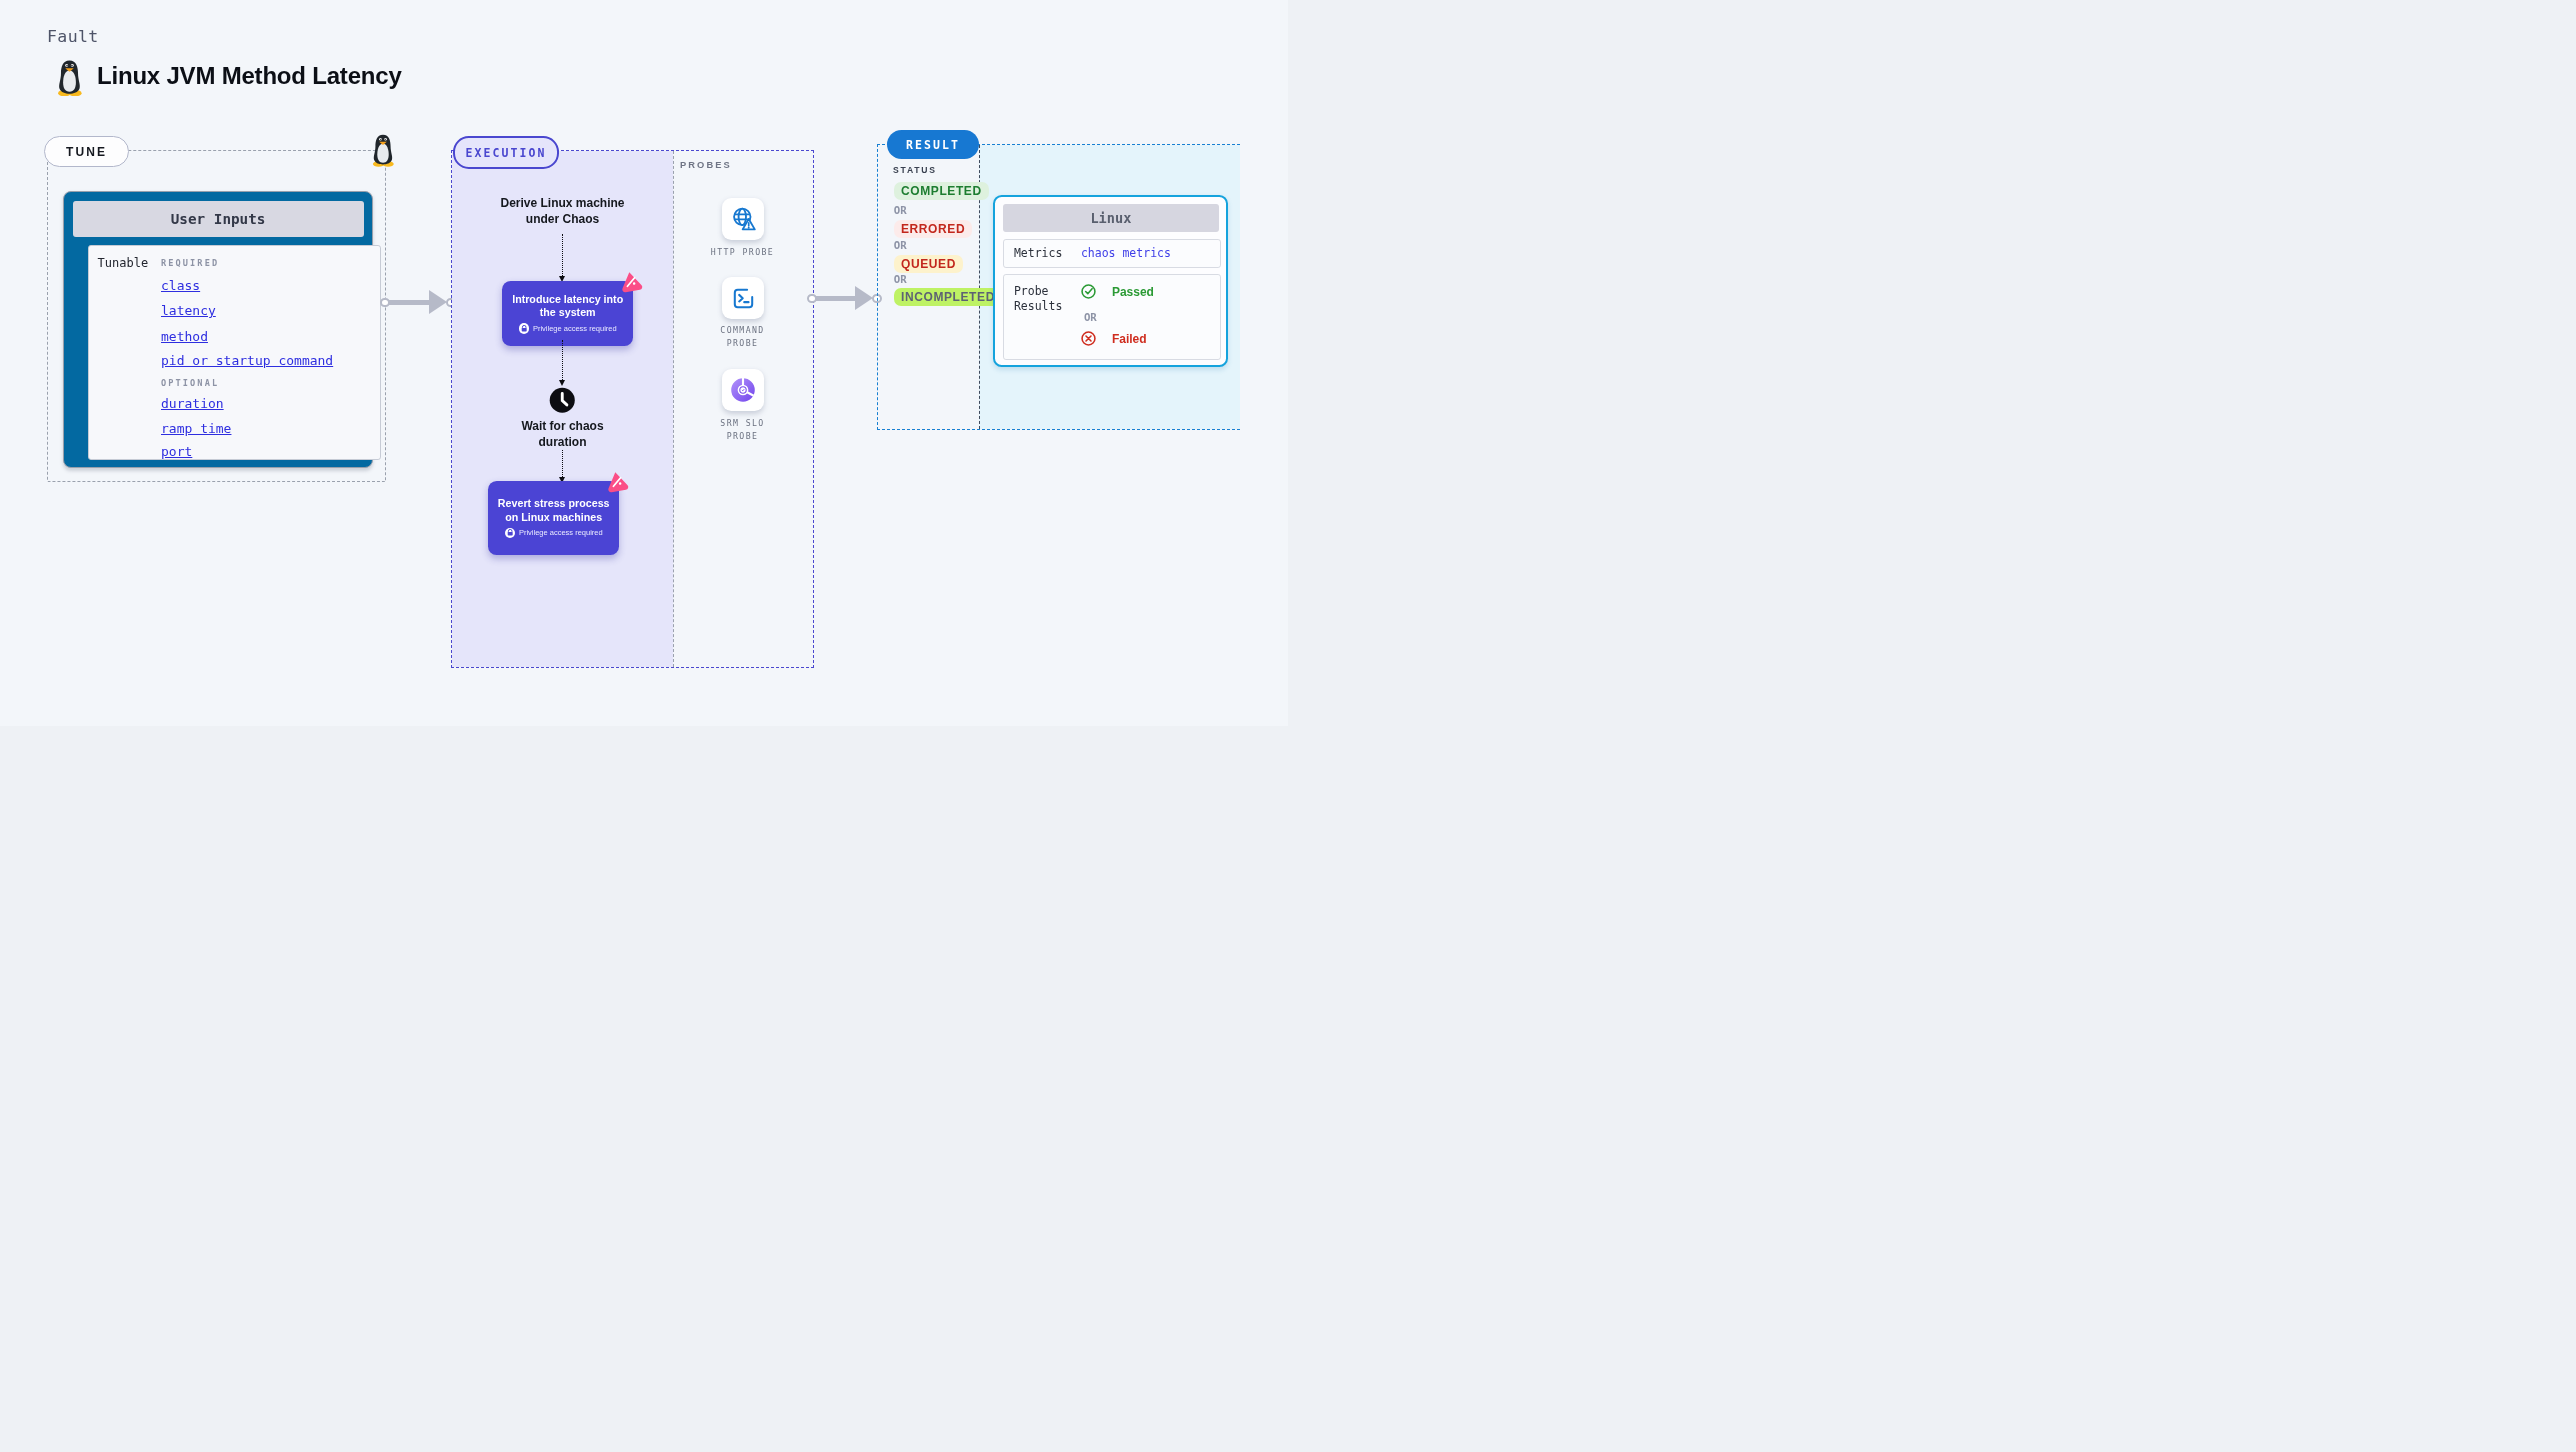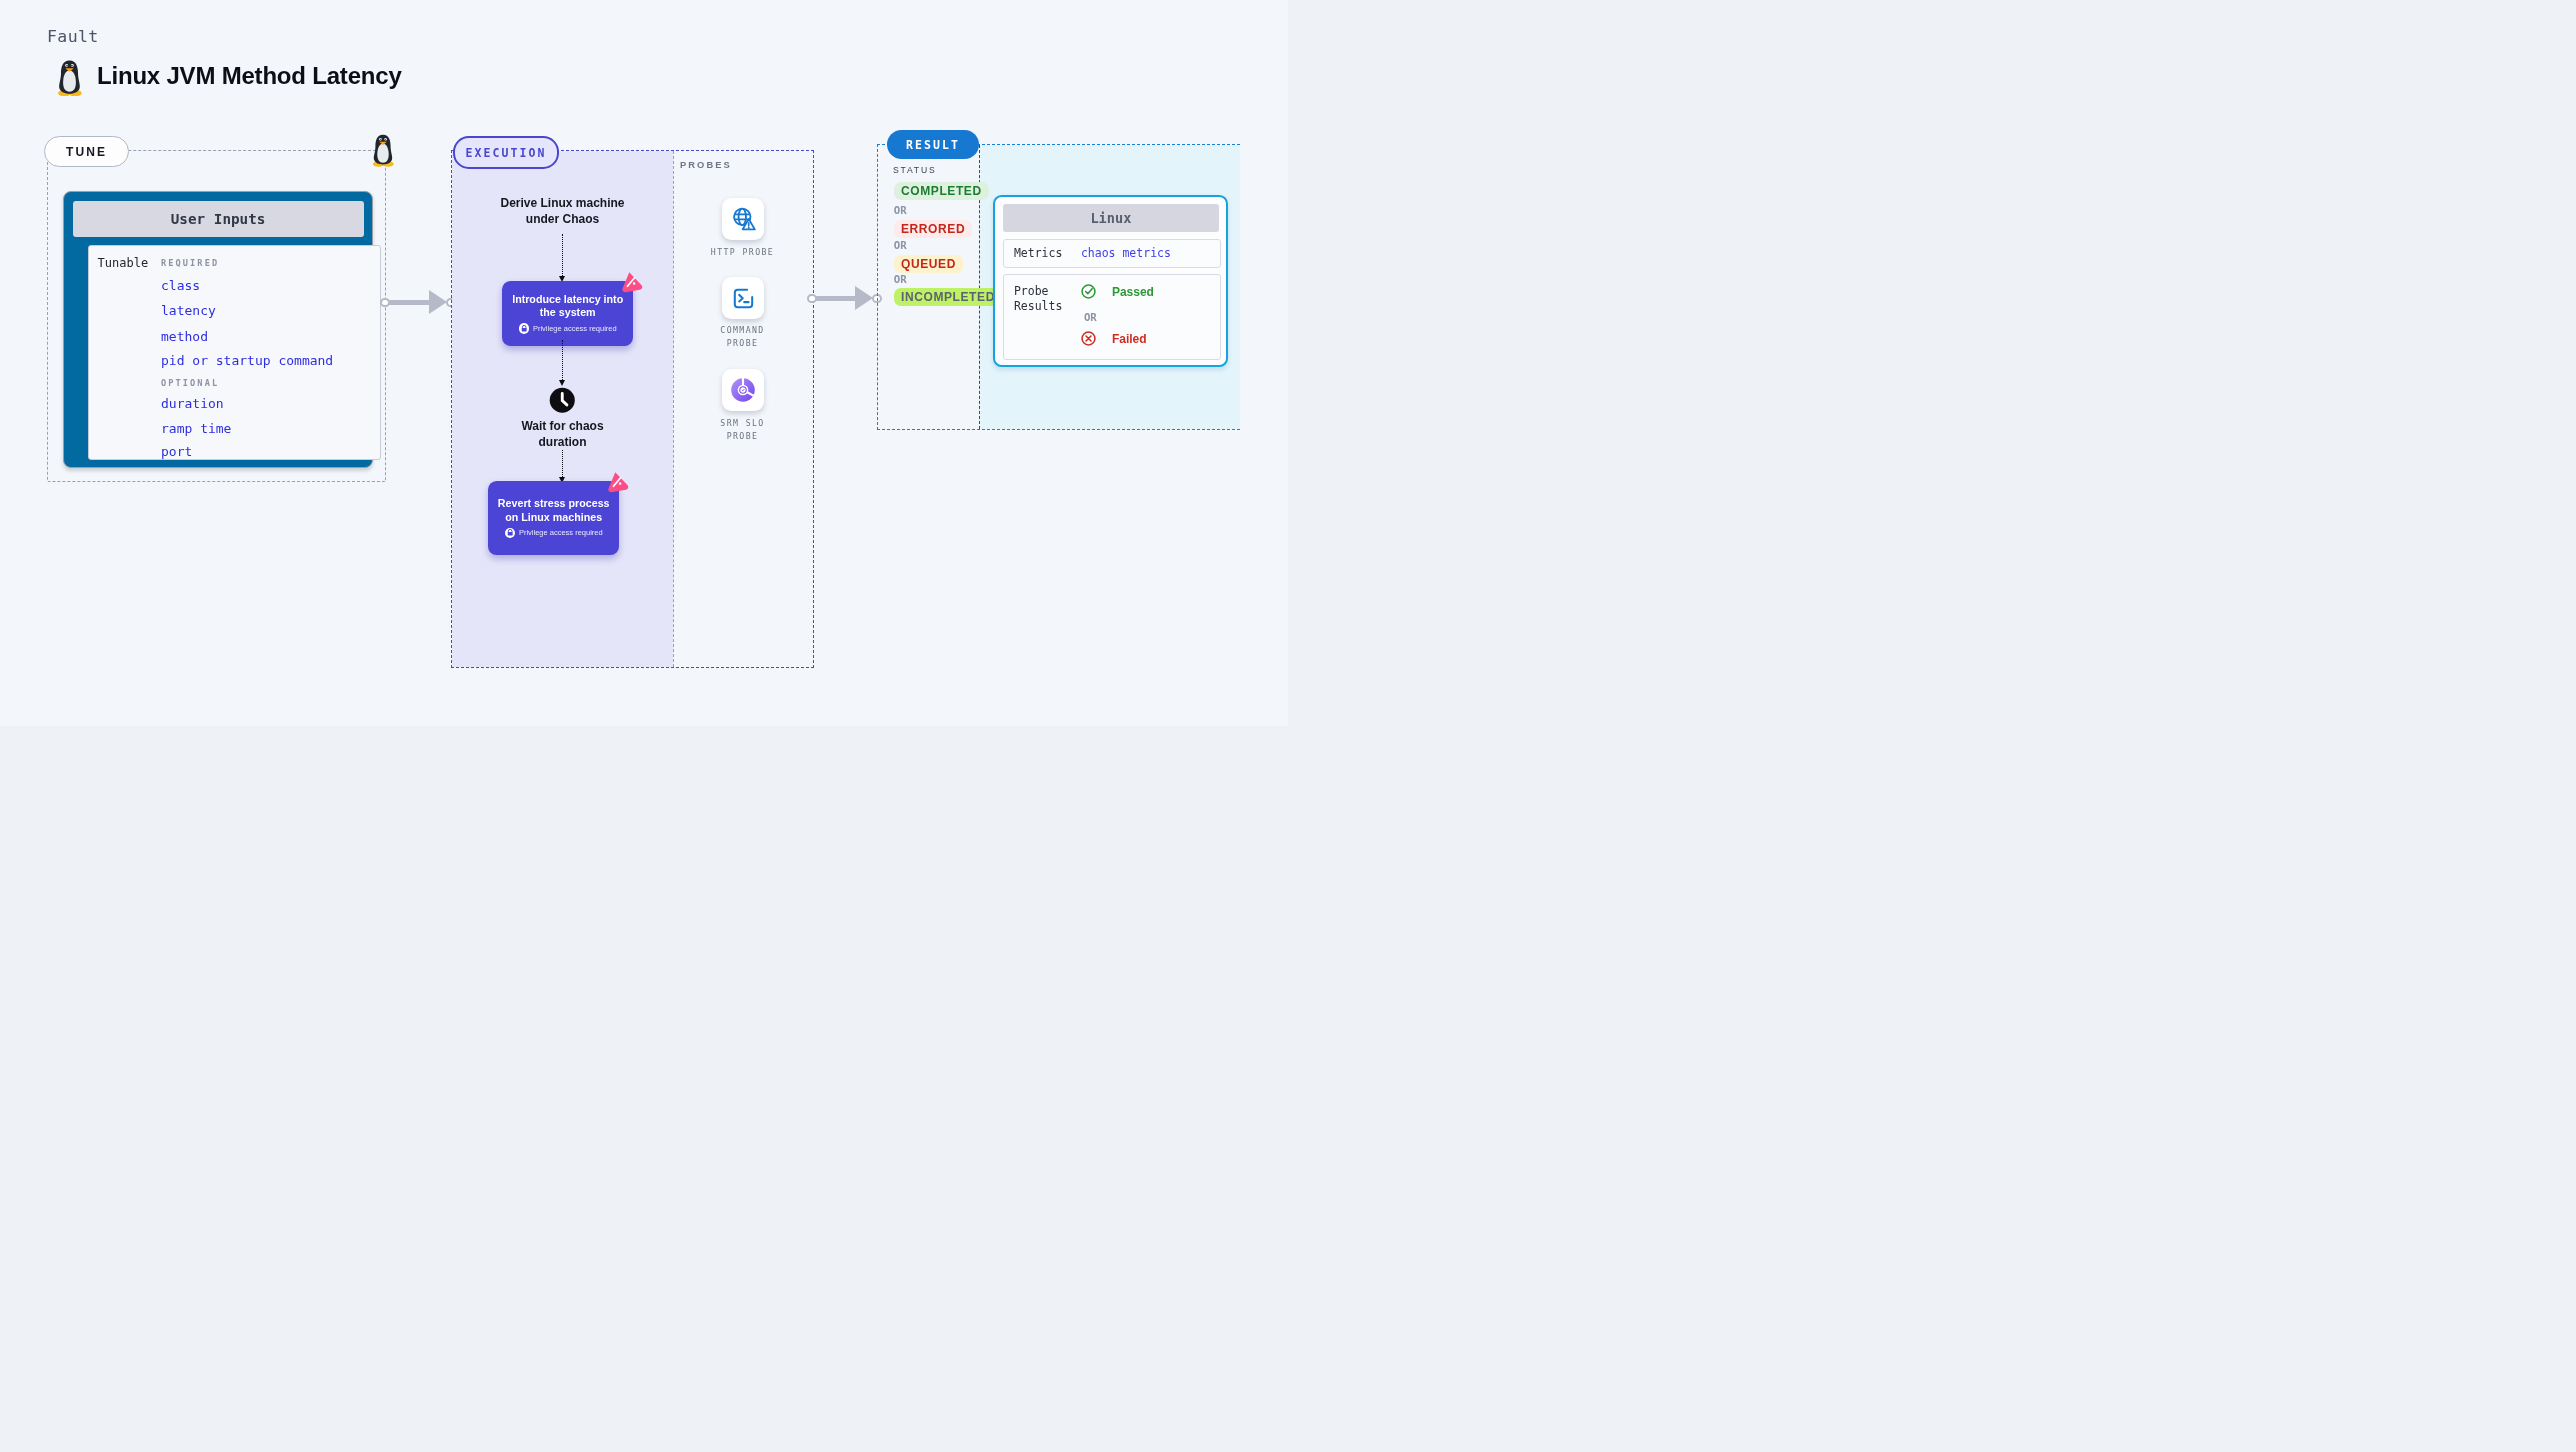--- a/index.html
+++ b/index.html
@@ -32,21 +32,21 @@
 
   
   .ui-card{left:63px;top:191px;width:308px;height:275px;background:#0369a1;border:1.4px solid #98a0ac;
            border-radius:8px;box-shadow:0 2.1px 3.6px rgba(90,100,120,.25);}
   .ui-header{position:absolute;left:8.6px;top:8.6px;width:291px;height:36px;background:#d8d8e2;border-radius:2.9px;
              display:flex;align-items:center;justify-content:center;font-size:14.3px;font-weight:bold;color:#333848;}
   .ui-inner{position:absolute;left:24px;top:53px;width:291px;height:213px;background:#f7f8fb;
             border:1.1px solid #c6cbd5;border-radius:2.9px;}
   .ui-rowlabel{position:absolute;left:8.6px;top:10px;font-size:12px;color:#23262f;}
   .grp-label{font-size:8.6px;font-weight:bold;letter-spacing:2.1px;color:#8d93a5;}
-  .tunable{font-size:13px;color:#2e2ee0;}
+  .tunable{font-size:13px;color:#2e2ee0;text-decoration:underline;}
   .ui-col-item{position:absolute;left:72px;}
 
   
   .garrow{height:33px;}
   .garrow .shaft{position:absolute;left:4.3px;right:17px;top:14.3px;height:4.3px;background:#b6bac8;}
   .garrow .head{position:absolute;right:4.3px;top:4.3px;width:0;height:0;
                 border-left:18.6px solid #b6bac8;border-top:12px solid transparent;border-bottom:12px solid transparent;}
   .garrow .dot{position:absolute;top:11.5px;width:5.7px;height:5.7px;background:#fff;border:2.1px solid #b6bac8;border-radius:50%;}
   .garrow .dot.l{left:-5px;} .garrow .dot.r{right:-5px;}
   .arrow1{left:385px;top:286px;width:66px;}
@@ -66,21 +66,21 @@
   .clock{width:26.5px;height:26.5px;}
 
   
   .probes-label{font-size:9.3px;font-weight:bold;letter-spacing:2.1px;color:#6f7585;}
   .probe-card{width:42px;height:42px;background:#fff;border-radius:9.3px;box-shadow:0 2.1px 5.7px rgba(100,110,140,.28);
               display:flex;align-items:center;justify-content:center;}
   .probe-name{width:79px;text-align:center;font-family:"DejaVu Sans Mono",monospace;font-size:8.2px;
               letter-spacing:1.4px;color:#6b7180;line-height:1.6;}
 
   
-  .status-label{font-size:8.6px;font-weight:normal;letter-spacing:1.8px;color:#39404f;}
+  .status-label{font-size:8.6px;font-weight:bold;letter-spacing:1.8px;color:#39404f;}
   .badge{display:inline-block;padding:2.1px 7.2px;border-radius:7px;font-size:12px;font-weight:bold;letter-spacing:0.6px;}
   .st-0{background:#def1de;color:#1d7d31;}
   .st-1{background:#fcebea;color:#c2271d;}
   .st-2{background:#fdf2cc;color:#c2271d;}
   .st-3{background:#bef264;color:#5d6273;}
   .or{font-family:"DejaVu Sans Mono",monospace;font-size:10.7px;font-weight:bold;color:#8d93a6;}
 
   .output-card{left:993px;top:195px;width:231px;height:168px;background:#fdfdff;border:2.1px solid #15a3dd;
                border-radius:8.6px;box-shadow:0 2.1px 5.7px rgba(40,130,180,.18);}
   .out-header{position:absolute;left:7.9px;top:7.2px;width:216px;height:28px;background:#d6d6e0;border-radius:2.9px;

